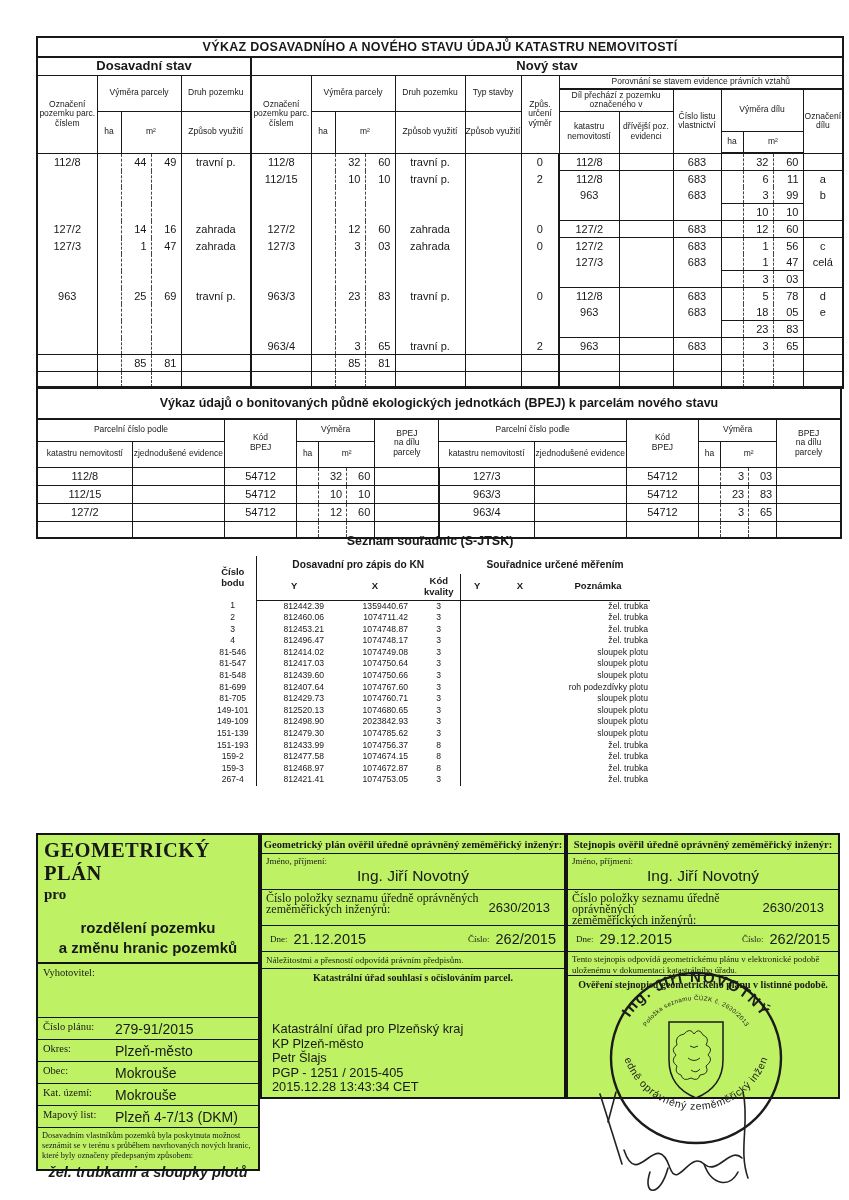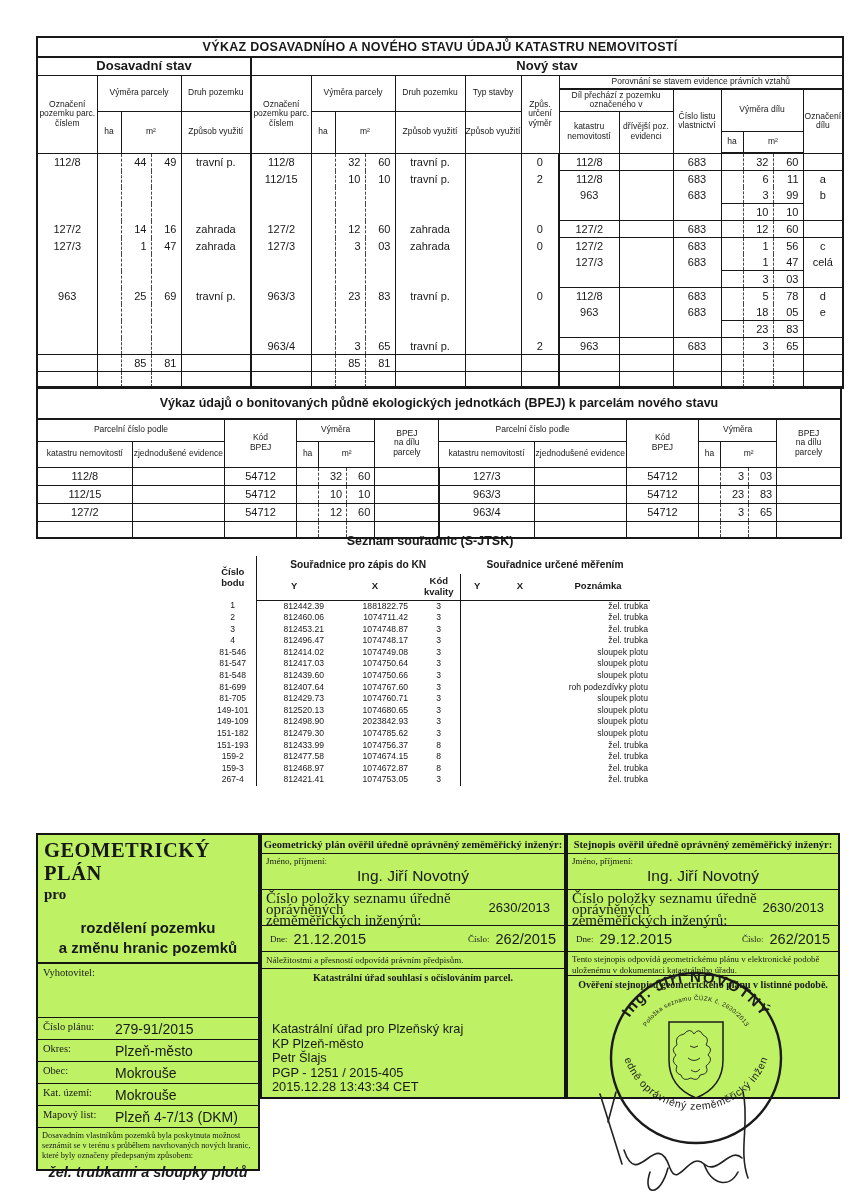--- a/index.html
+++ b/index.html
@@ -68,21 +68,21 @@
   .frow.multi{align-items:flex-start;}
   .frow.multi .fval{font-size:13.5px;line-height:17px;padding-top:2px;}
   .fL-note{padding:3px 3px 0 4px;font-size:8.3px;line-height:10px;font-family:"Liberation Serif",serif;}
   .fL-marking{text-align:center;font-weight:bold;font-style:italic;font-size:14.5px;margin-top:3px;}
   .vrow{border-bottom:1px solid #141414;box-sizing:border-box;position:relative;}
   .vhead{height:19px;font-family:"Liberation Serif",serif;font-weight:bold;font-size:10.6px;text-align:center;line-height:19px;}
   .vname{height:36px;}
   .vname .sl{position:absolute;top:2px;left:4px;font-family:"Liberation Serif",serif;font-size:9px;}
   .vname .big{text-align:center;font-size:15.5px;padding-top:13px;}
   .vnum{height:36px;display:flex;}
-  .vnum .sl{font-family:"Liberation Serif",serif;font-size:15px;line-height:11px;padding:3px 0 0 4px;flex:1;}
+  .vnum .sl{font-family:"Liberation Serif",serif;font-size:12px;line-height:11px;padding:3px 0 0 4px;flex:1;}
   .vnum .big{font-size:13px;align-self:center;padding-right:14px;}
   .vdate{height:26px;display:flex;align-items:center;padding:0 8px;}
   .vdate .sl{font-family:"Liberation Serif",serif;font-size:9px;margin-right:6px;}
   .vdate .big{font-size:14.5px;}
   .vdate .spacer{flex:1;}
   .vsmall{height:17px;font-family:"Liberation Serif",serif;font-size:9px;line-height:16px;padding-left:4px;}
   .vsmall2{height:24px;font-family:"Liberation Serif",serif;font-size:8.8px;line-height:11px;padding:2px 0 0 4px;}
   .vhead2{height:17px;font-family:"Liberation Serif",serif;font-weight:bold;font-size:10px;text-align:center;line-height:17px;border-bottom:none;}
   .pgpblock{margin:36px 0 0 10px;font-size:12.8px;line-height:14.5px;}
   .stampsvg{position:absolute;left:572px;top:946px;width:250px;height:252px;}
@@ -593,37 +593,37 @@
           <col style="width:76px">
           <col style="width:86px">
           <col style="width:42px">
           <col style="width:34px">
           <col style="width:52px">
           <col style="width:104px">
       </colgroup>
       <thead>
         <tr class="r1">
           <th rowspan="2" class="cb"><span>Číslo</span><br><span>bodu</span></th>
-          <th colspan="3" style="font-size:10.2px">Souřadnice pro zápis do KN</th>
+          <th colspan="3" style="font-size:10.2px">Dosavadní pro zápis do KN</th>
           <th colspan="3" style="font-size:10.2px">Souřadnice určené měřením</th>
         </tr>
         <tr class="r2">
           <th>Y</th>
           <th>X</th>
           <th class="cb"><span>Kód</span><br><span>kvality</span></th>
           <th>Y</th>
           <th>X</th>
           <th>Poznámka</th>
         </tr>
       </thead>
       <tbody id="cbody">
           <tr>
             <td class="cb ac">1</td>
             <td class="y">812442.39</td>
-            <td class="x">1881822.75</td>
+            <td class="x">1359440.67</td>
             <td class="cb ac">3</td>
             <td class="ac"></td>
             <td class="ac"></td>
             <td class="n">žel. trubka</td>
           </tr>
           <tr>
             <td class="cb ac">2</td>
             <td class="y">812460.06</td>
             <td class="x">1074711.42</td>
             <td class="cb ac">3</td>
@@ -706,21 +706,21 @@
           <tr>
             <td class="cb ac">149-109</td>
             <td class="y">812498.90</td>
             <td class="x">2023842.93</td>
             <td class="cb ac">3</td>
             <td class="ac"></td>
             <td class="ac"></td>
             <td class="n">sloupek plotu</td>
           </tr>
           <tr>
-            <td class="cb ac">151-182</td>
+            <td class="cb ac">151-139</td>
             <td class="y">812479.30</td>
             <td class="x">1074785.62</td>
             <td class="cb ac">3</td>
             <td class="ac"></td>
             <td class="ac"></td>
             <td class="n">sloupek plotu</td>
           </tr>
           <tr>
             <td class="cb ac">151-193</td>
             <td class="y">812433.99</td>

